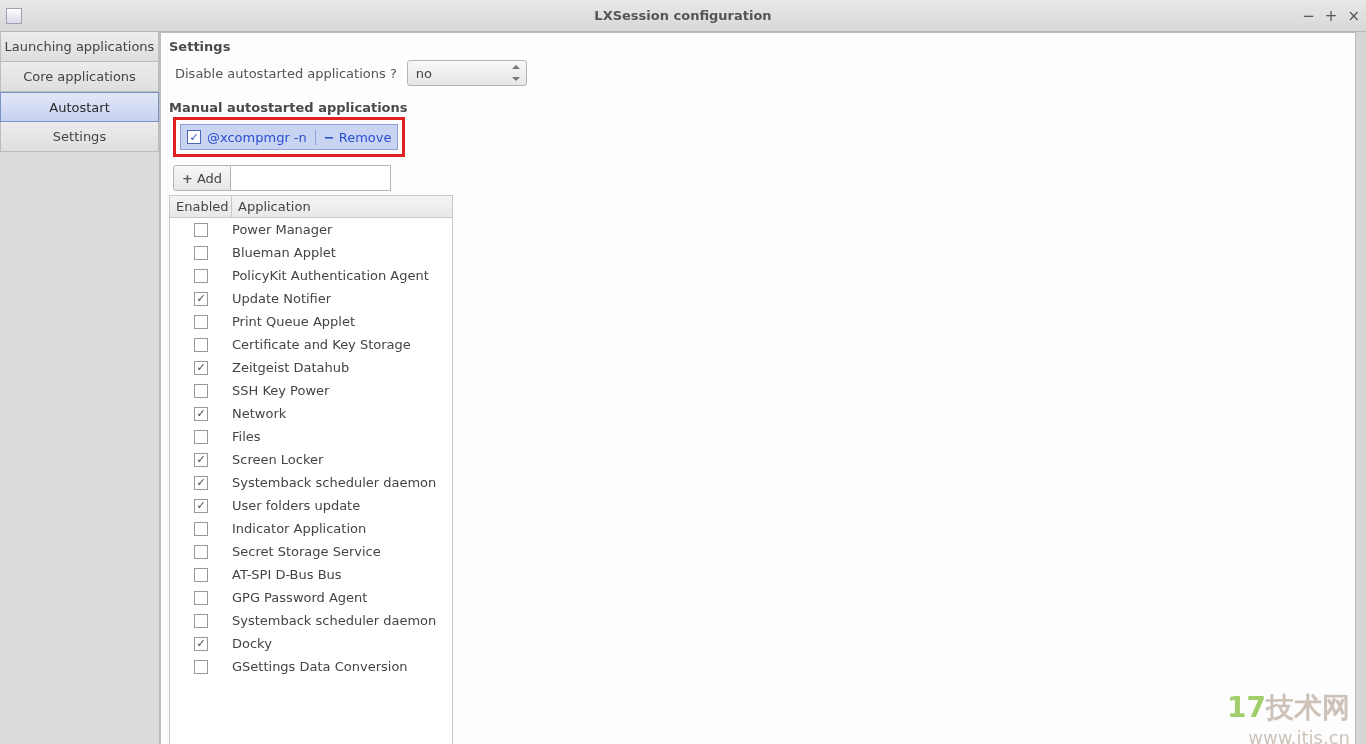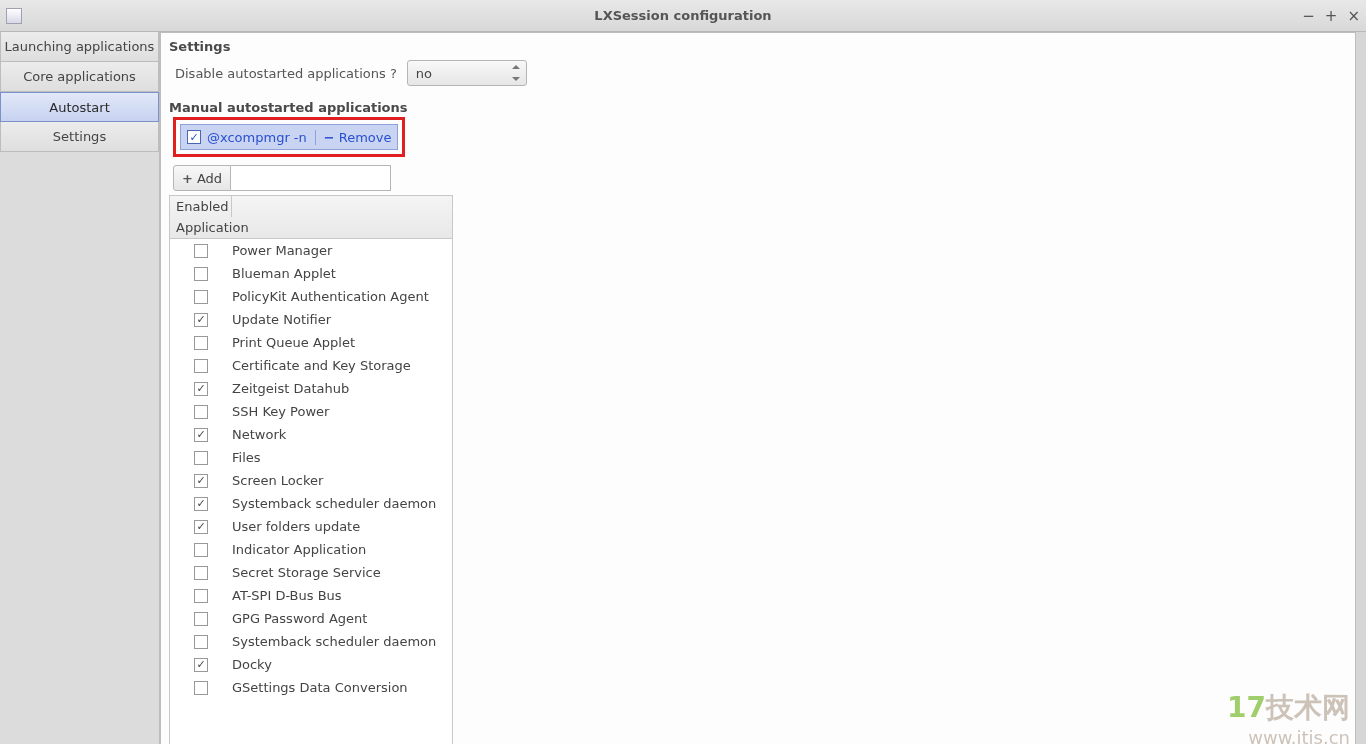--- a/index.html
+++ b/index.html
@@ -202,21 +202,20 @@
 .known-table {
   margin: 0 8px;
   border: 1px solid #c8c8c8;
   background: #fff;
   width: 284px;
 }
 .known-head {
   display: flex;
   background: linear-gradient(to bottom,#f4f4f4,#e8e8e8);
   border-bottom: 1px solid #c8c8c8;
-  flex-direction: column;
 }
 .known-head .c1 {
   width: 62px;
   padding: 3px 6px;
   border-right: 1px solid #c8c8c8;
   color: #444;
 }
 .known-head .c2 {
   flex: 1;
   padding: 3px 6px;

